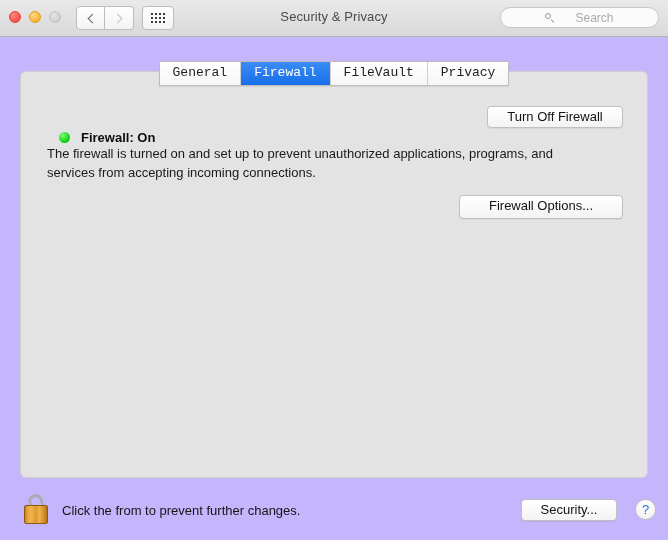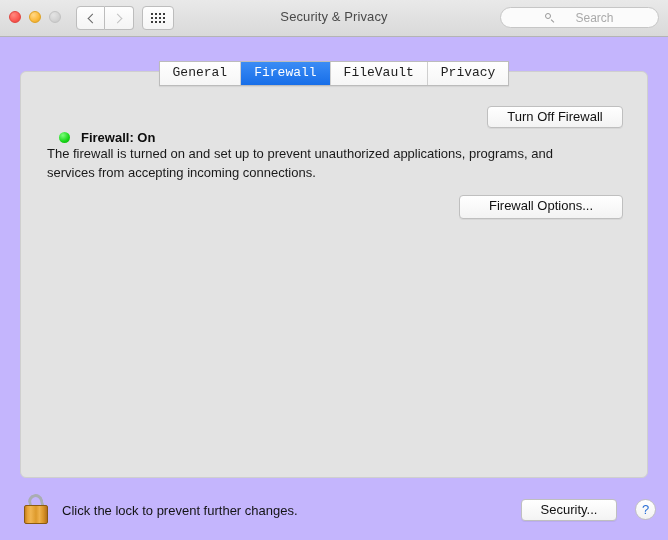--- a/index.html
+++ b/index.html
@@ -443,20 +443,20 @@
     </div>
   </div>
 
   <div class="bottombar">
 
     <div class="lock-btn">
       <span class="lock-shackle"></span>
       <span class="lock-body"></span>
     </div>
 
-    <div class="lock-caption">Click the lock to prevent further changes.</div>
+    <div class="lock-caption">Click the from to prevent further changes.</div>
 
     <div class="btn btn-advanced">Security...</div>
 
     <div class="help-btn">?</div>
   </div>
 
 </div>
 
 </body></html>

